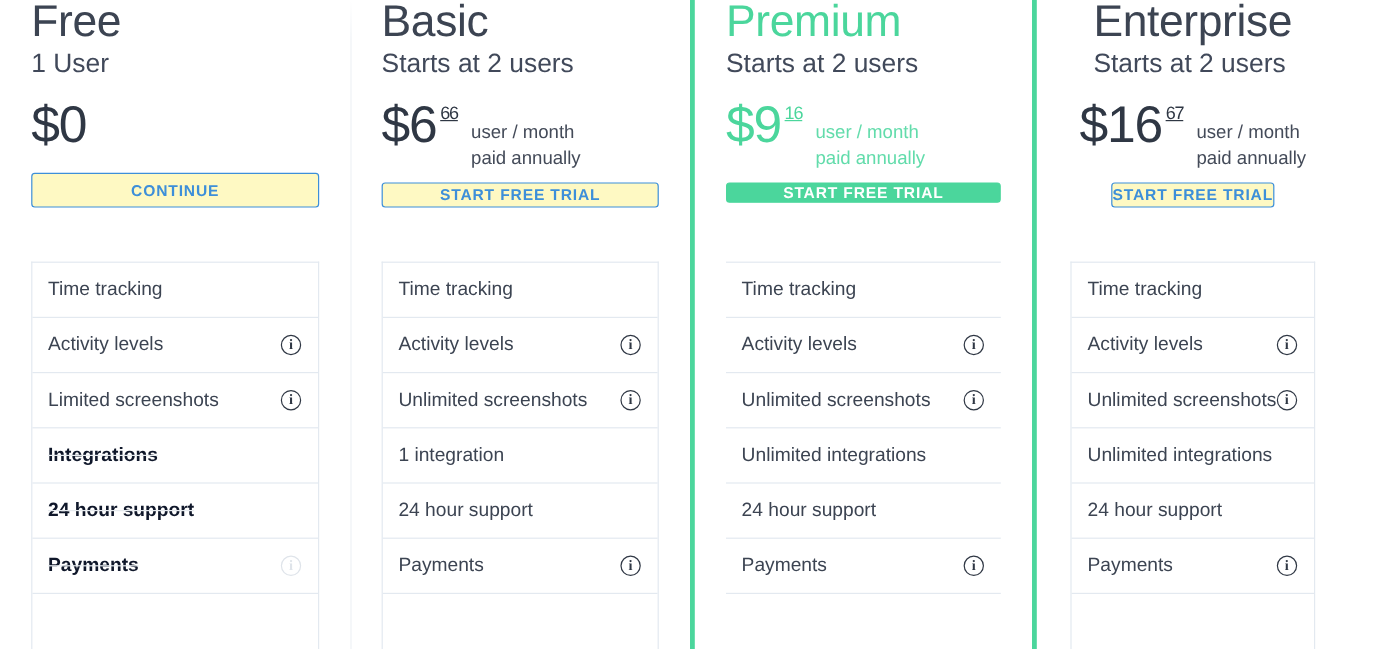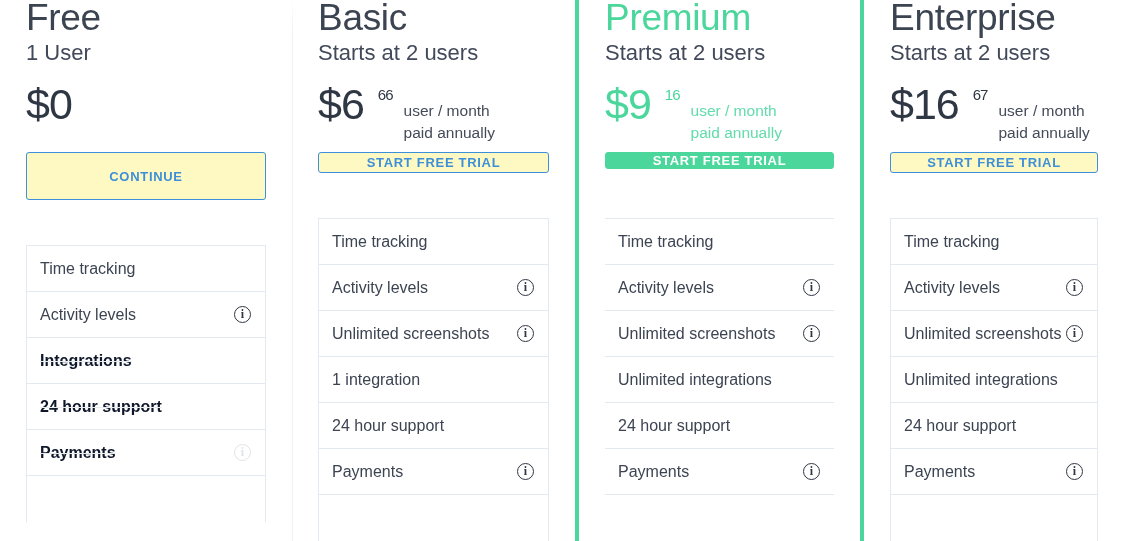--- a/index.html
+++ b/index.html
@@ -24,21 +24,21 @@
   .plan-col {
     position: relative;
     display: flex;
     flex-direction: column;
     background: #ffffff;
     padding: 0 26px;
   }
   .plan-col.col-free       { width: 292px; }
   .plan-col.col-basic      { width: 283px; border-radius: 16px; }
   .plan-col.col-premium    { width: 289px; padding: 0 30px; }
-  .plan-col.col-enterprise { width: 260px; }
+  .plan-col.col-enterprise { width: 260px; align-items: center; }
 
   
   .col-basic::before,
   .col-enterprise::before {
     content: "";
     position: absolute;
     left: 0; top: 0; bottom: 0;
     width: 1px;
     background: linear-gradient(to bottom, rgba(225,231,238,0) 0%, rgba(225,231,238,.55) 6%, rgba(225,231,238,.55) 100%);
   }
@@ -87,22 +87,23 @@
     letter-spacing: -1px;
     display: flex;
     align-items: flex-start;
   }
   .col-premium .price-amount { color: #4bd69c; }
 
   .price-cents {
     font-size: 15px;
     line-height: 15px;
     margin-top: 7px;
-    margin-left: 14px;
+    margin-left: 3px;
     color: #2f3744;
+    text-decoration: underline;
   }
   .col-premium .price-cents { color: #4bd69c; }
 
   .price-terms {
     margin-left: 11px;
     margin-top: 20px;
     font-size: 15.5px;
     line-height: 22px;
     color: #444b59;
     text-align: left;
@@ -212,20 +213,24 @@
       <div class="cta">CONTINUE</div>
       <div class="features">
         <div class="feature-row">
           <span class="feature-label">Time tracking</span>
           <span class="info-spacer"></span>
         </div>
         <div class="feature-row">
           <span class="feature-label">Activity levels</span>
           <span class="info-icon"></span>
         </div>
+        <div class="feature-row">
+          <span class="feature-label">Limited screenshots</span>
+          <span class="info-icon"></span>
+        </div>
         <div class="feature-row disabled">
           <span class="feature-label">Integrations</span>
           <span class="info-spacer"></span>
         </div>
         <div class="feature-row disabled">
           <span class="feature-label">24 hour support</span>
           <span class="info-spacer"></span>
         </div>
         <div class="feature-row disabled">
           <span class="feature-label">Payments</span>

